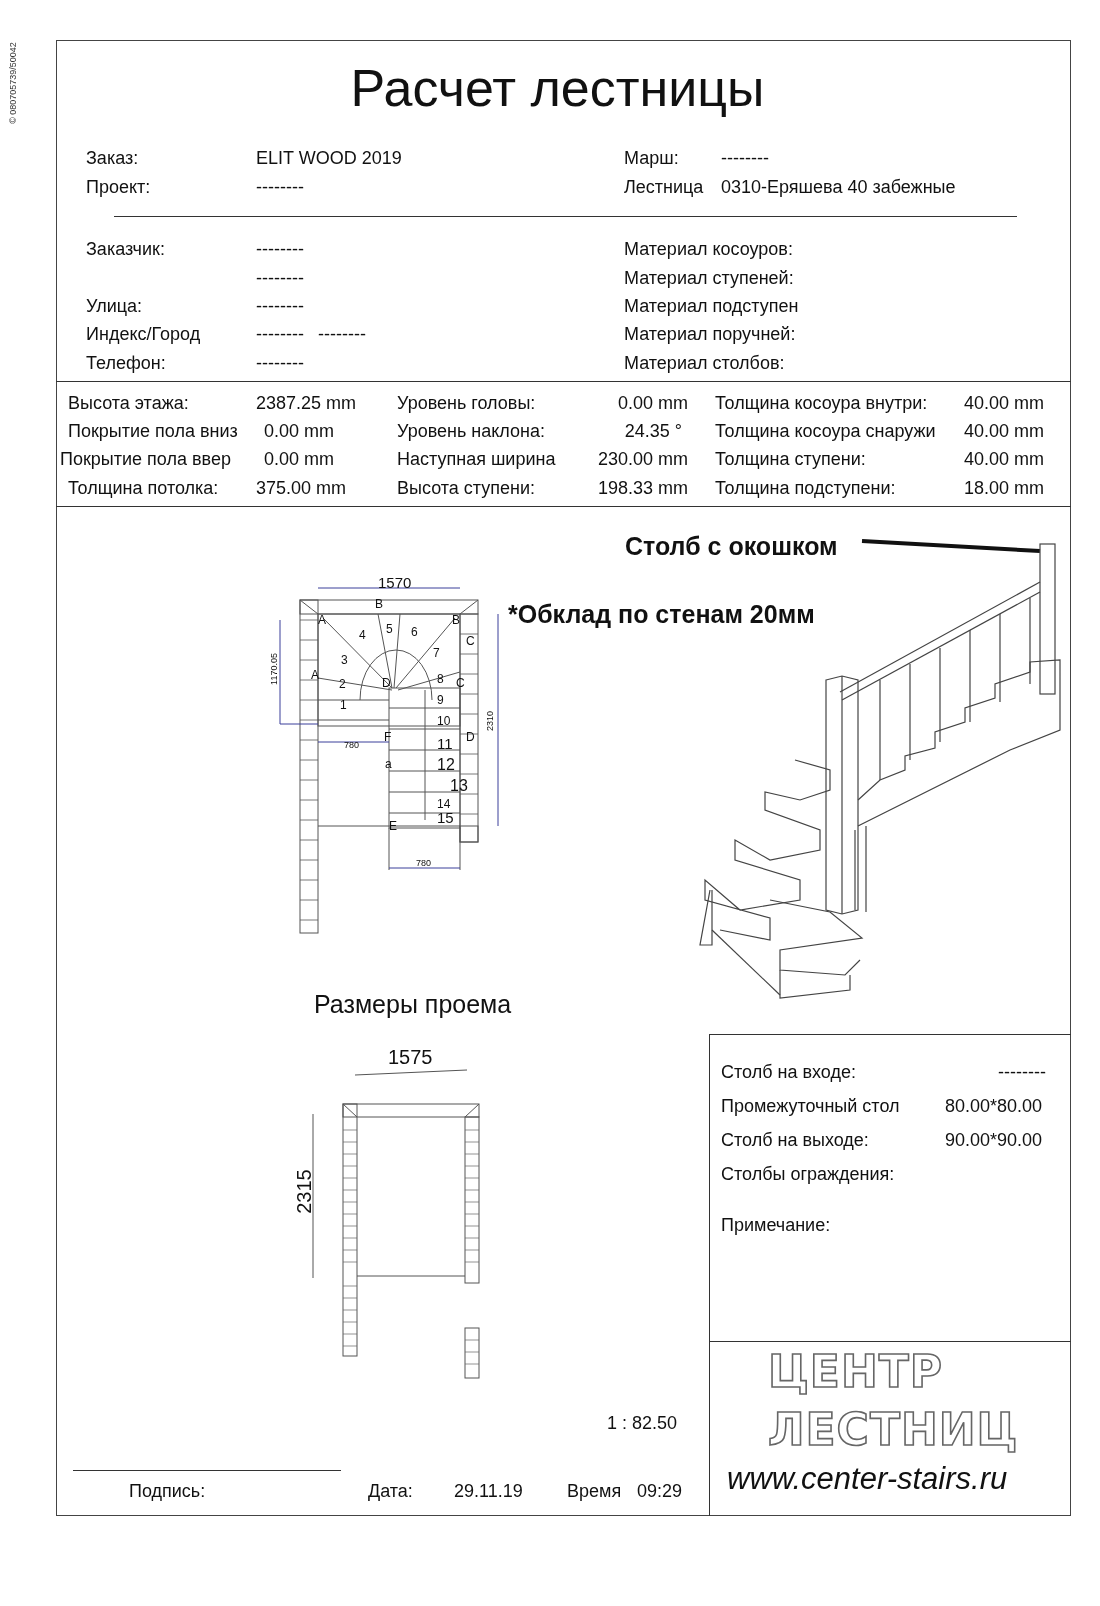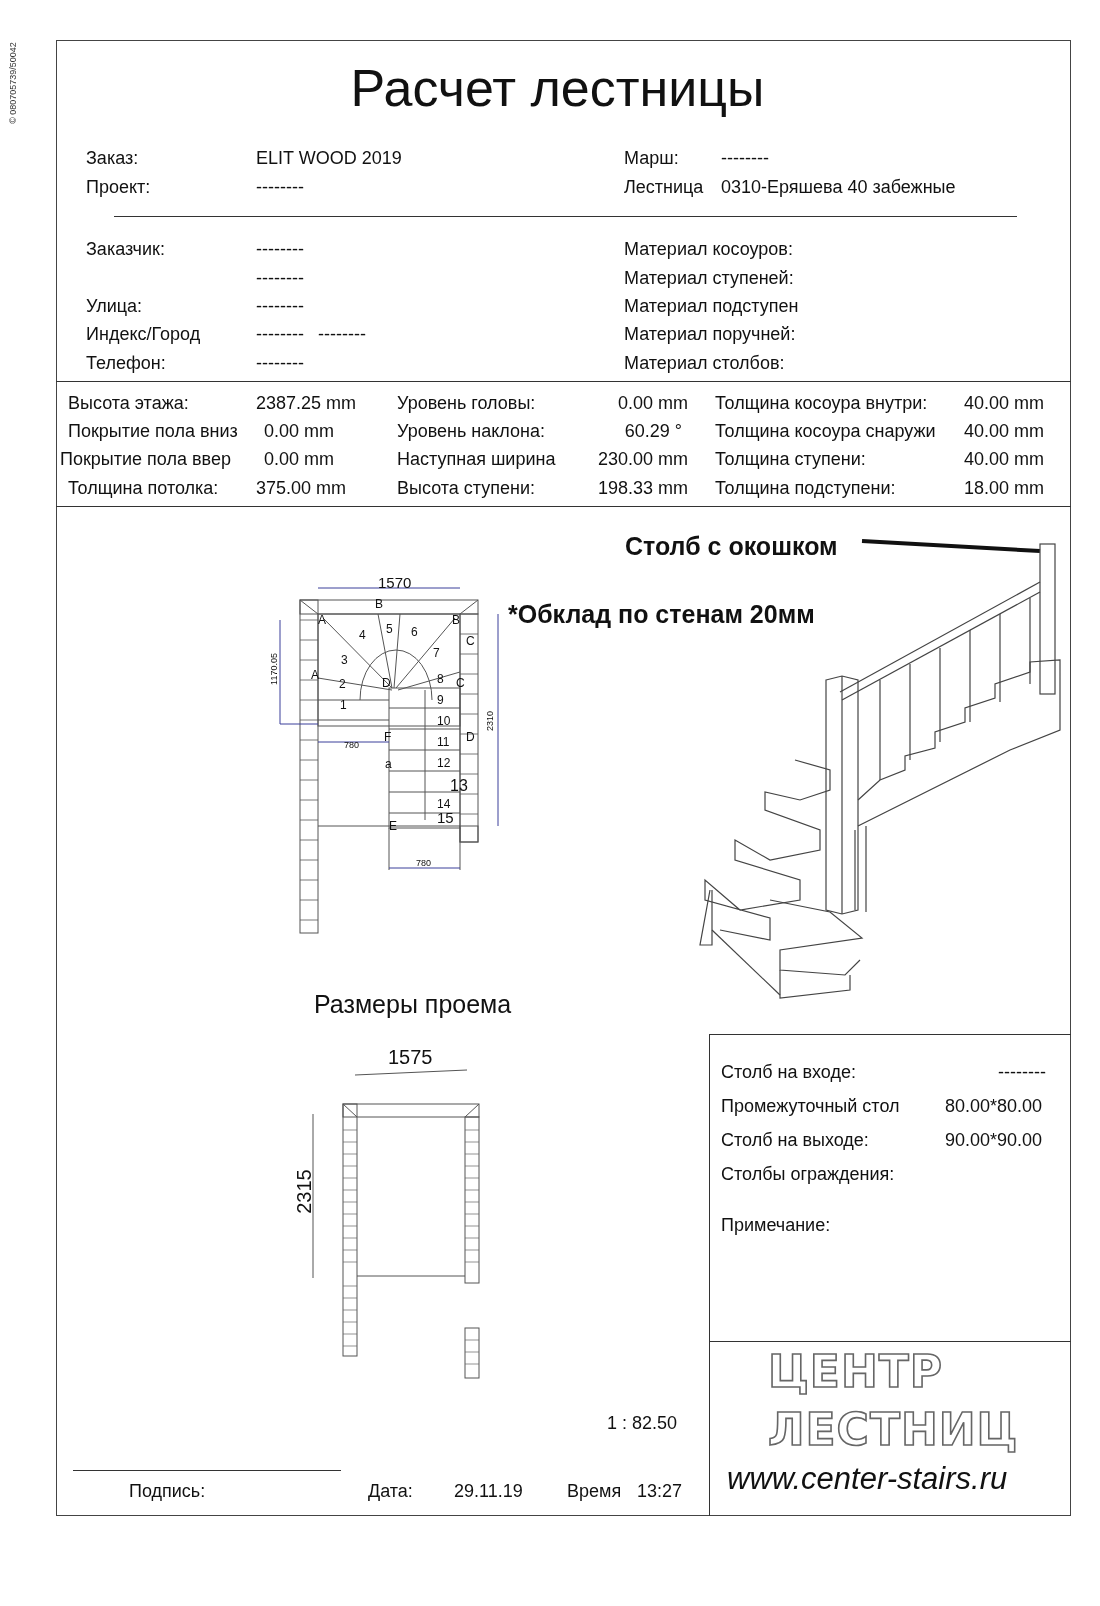--- a/index.html
+++ b/index.html
@@ -62,21 +62,21 @@
 <div class="abs t" style="left:68px;top:421px;width:182px;overflow:hidden">Покрытие пола вниз</div>
 <div class="abs t" style="left:264px;top:421px">0.00 mm</div>
 <div class="abs t" style="left:60px;top:449px;width:182px;overflow:hidden">Покрытие пола ввер</div>
 <div class="abs t" style="left:264px;top:449px">0.00 mm</div>
 <div class="abs t" style="left:68px;top:478px">Толщина потолка:</div>
 <div class="abs t" style="left:256px;top:478px">375.00 mm</div>
 
 <div class="abs t" style="left:397px;top:393px">Уровень головы:</div>
 <div class="abs t r" style="left:560px;top:393px;width:128px">0.00 mm</div>
 <div class="abs t" style="left:397px;top:421px">Уровень наклона:</div>
-<div class="abs t r" style="left:560px;top:421px;width:122px">60.29 °</div>
+<div class="abs t r" style="left:560px;top:421px;width:122px">24.35 °</div>
 <div class="abs t" style="left:397px;top:449px;width:162px;overflow:hidden">Наступная ширина</div>
 <div class="abs t r" style="left:560px;top:449px;width:128px">230.00 mm</div>
 <div class="abs t" style="left:397px;top:478px">Высота ступени:</div>
 <div class="abs t r" style="left:560px;top:478px;width:128px">198.33 mm</div>
 
 <div class="abs t" style="left:715px;top:393px">Толщина косоура внутри:</div>
 <div class="abs t" style="left:964px;top:393px">40.00 mm</div>
 <div class="abs t" style="left:715px;top:421px">Толщина косоура снаружи</div>
 <div class="abs t" style="left:964px;top:421px">40.00 mm</div>
 <div class="abs t" style="left:715px;top:449px">Толщина ступени:</div>
@@ -181,22 +181,22 @@
 <div class="abs" style="left:340px;top:698px;font-size:12px">1</div>
 <div class="abs" style="left:339px;top:677px;font-size:12px">2</div>
 <div class="abs" style="left:341px;top:653px;font-size:12px">3</div>
 <div class="abs" style="left:359px;top:628px;font-size:12px">4</div>
 <div class="abs" style="left:386px;top:622px;font-size:12px">5</div>
 <div class="abs" style="left:411px;top:625px;font-size:12px">6</div>
 <div class="abs" style="left:433px;top:646px;font-size:12px">7</div>
 <div class="abs" style="left:437px;top:672px;font-size:12px">8</div>
 <div class="abs" style="left:437px;top:693px;font-size:12px">9</div>
 <div class="abs" style="left:437px;top:714px;font-size:12px">10</div>
-<div class="abs" style="left:437px;top:735px;font-size:12px">11</div>
-<div class="abs" style="left:437px;top:756px;font-size:12px">12</div>
+<div class="abs" style="left:437px;top:735px;font-size:15px">11</div>
+<div class="abs" style="left:437px;top:756px;font-size:16px">12</div>
 <div class="abs" style="left:450px;top:777px;font-size:16px">13</div>
 <div class="abs" style="left:437px;top:797px;font-size:12px">14</div>
 <div class="abs" style="left:437px;top:809px;font-size:15px">15</div>
 
 <svg style="left:0;top:0" width="1100" height="1606">
   <line x1="862" y1="541" x2="1040" y2="551" stroke="#111" stroke-width="4"></line>
   <g stroke="#444" stroke-width="1.2" fill="none">
     <rect x="1040" y="544" width="15" height="150"></rect>
     <line x1="840" y1="692" x2="1040" y2="582"></line>
     <line x1="842" y1="700" x2="1040" y2="592"></line>
@@ -287,13 +287,13 @@
 <div class="abs logo-txt" style="left:768px;top:1346px">ЦЕНТР</div>
 <div class="abs logo-txt" style="left:768px;top:1404px">ЛЕСТНИЦ</div>
 <div class="abs url" style="left:727px;top:1461px">www.center-stairs.ru</div>
 
 <div class="abs t" style="left:607px;top:1413px">1 : 82.50</div>
 <div class="abs hr" style="left:73px;top:1470px;width:268px"></div>
 <div class="abs t" style="left:129px;top:1481px">Подпись:</div>
 <div class="abs t" style="left:368px;top:1481px">Дата:</div>
 <div class="abs t" style="left:454px;top:1481px">29.11.19</div>
 <div class="abs t" style="left:567px;top:1481px">Время</div>
-<div class="abs t" style="left:637px;top:1481px">13:27</div>
+<div class="abs t" style="left:637px;top:1481px">09:29</div>
 
 </body></html>

